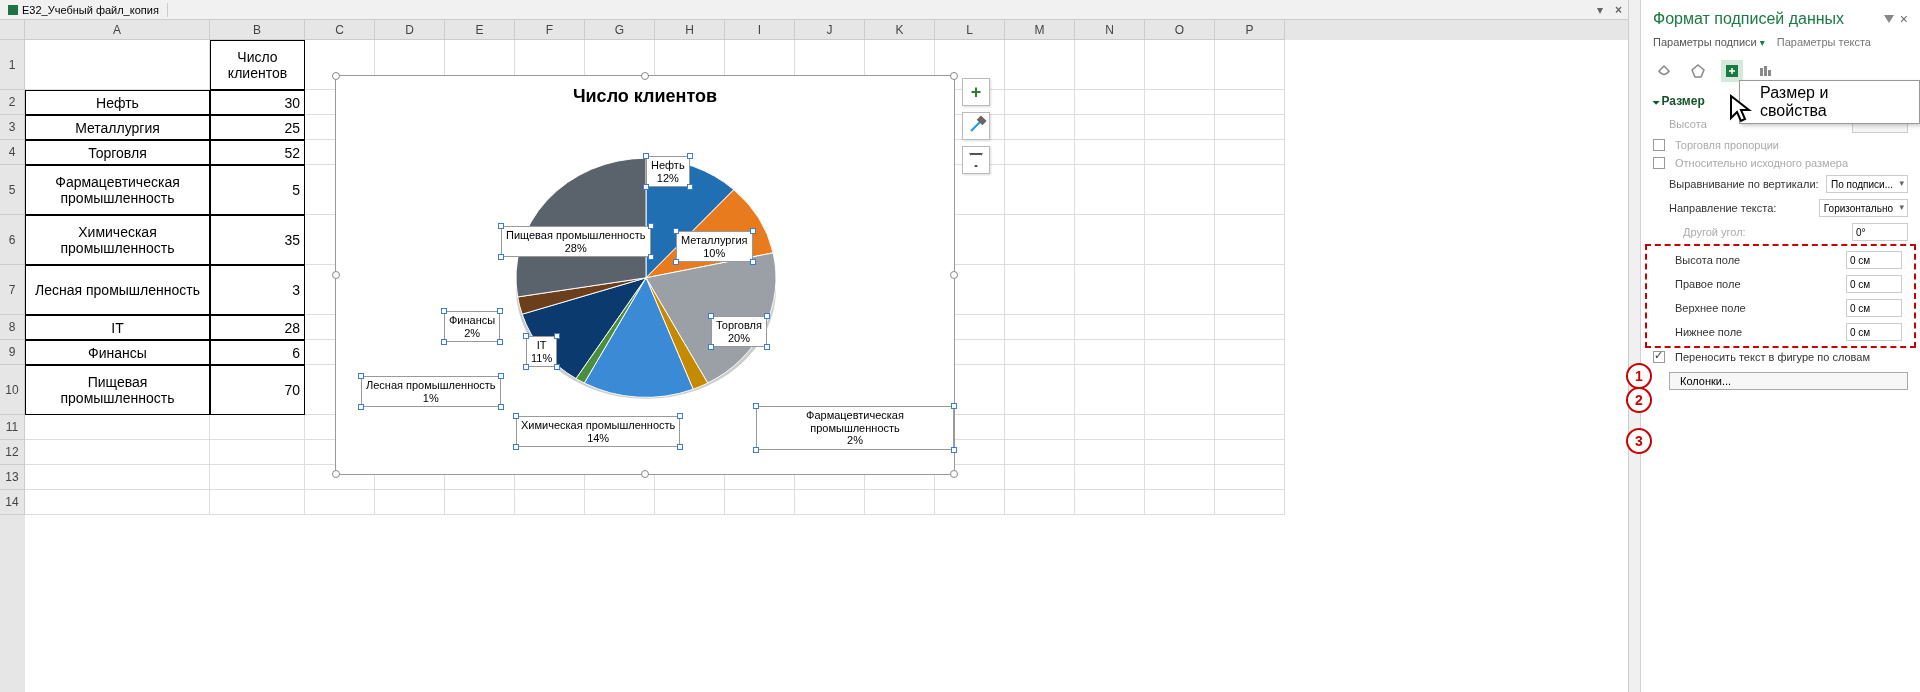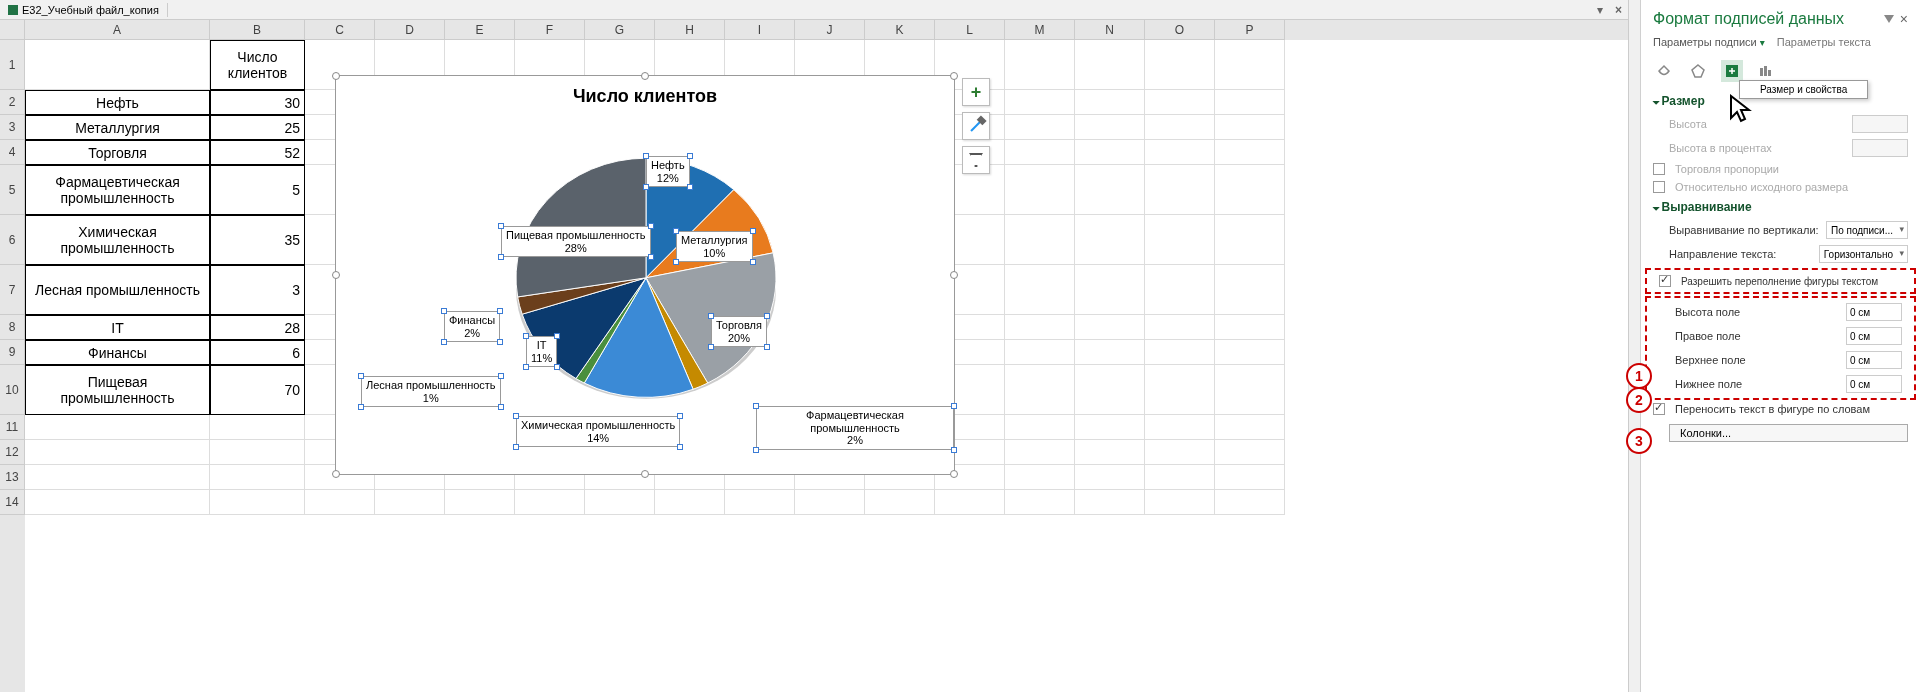--- a/index.html
+++ b/index.html
@@ -43,21 +43,21 @@
 
 .side-panel { width: 280px; border-left: 1px solid #d0d0d0; background: #fff; display: flex; flex-direction: column; font-size: 12px; padding-bottom: 8px; position: relative; }
 .sp-header { padding: 10px 12px 6px; font-size: 16px; color: #1a7a3f; border-bottom: 0; display: flex; align-items: center; justify-content: space-between; }
 .sp-close { font-size: 14px; color: #666; cursor: pointer; }
 .sp-tabs { padding: 2px 12px 6px; color: #777; font-size: 11px; display: flex; gap: 12px; align-items: center; }
 .sp-tabs .active { color: #555; }
 .sp-tabs .dd { color: #1a7a3f; font-size: 10px; }
 .sp-icon-row { padding: 6px 12px 8px; display: flex; gap: 12px; align-items: center; position: relative; }
 .sp-icon { width: 22px; height: 22px; display: flex; align-items: center; justify-content: center; cursor: pointer; }
 .sp-icon.active { background: #d4e8dc; }
-.tooltip { position: absolute; border: 1px solid #999; background: #fff; padding: 3px 20px; font-size: 10px; box-shadow: 2px 2px 4px rgba(0,0,0,.2); z-index: 10; }
+.tooltip { position: absolute; border: 1px solid #999; background: #fff; padding: 3px 20px; font-size: 16px; box-shadow: 2px 2px 4px rgba(0,0,0,.2); z-index: 10; }
 .section-header { color: #14532d; font-size: 12px; padding: 4px 12px; font-weight: bold; cursor: pointer; }
 .section-header::before { content: "⏵"; display: inline-block; transform: rotate(90deg); margin-right: 4px; font-size: 9px; }
 .sp-row { display: flex; align-items: center; padding: 3px 12px 3px 28px; gap: 6px; }
 .sp-row label { color: #aaa; flex: 1; font-size: 11px; }
 .sp-row.enabled label { color: #333; }
 .sp-row .inp { width: 56px; height: 18px; border: 1px solid #ccc; background: #fff; font-size: 10px; padding: 0 3px; display: flex; align-items: center; }
 .sp-row .inp.dis { background: #f6f6f6; color: #bbb; }
 .sp-row .cb { width: 12px; height: 12px; border: 1px solid #999; margin-left: -16px; margin-right: 4px; display: inline-block; position: relative; }
 .sp-row .cb.checked::after { content: "✓"; position: absolute; top: -3px; left: 0; font-size: 11px; color: #333; }
 .sp-dropdown { height: 18px; border: 1px solid #ccc; padding: 0 14px 0 4px; font-size: 10px; display: flex; align-items: center; position: relative; min-width: 80px; }
@@ -465,48 +465,41 @@
         <path d="M2 2 L2 24 L8 18 L12 27 L16 25 L12 16 L20 16 Z" fill="#fff" stroke="#000" stroke-width="2"></path>
       </svg>
     </div>
 
     <div class="section-header">Размер</div>
     <div class="sp-row">
         <label>Высота</label>
         <div class="inp dis"></div>
       </div>
     <div class="sp-row">
-        <label>Высота в процентах</label>
-        <div class="inp dis"></div>
-      </div>
-    <div class="sp-row">
         <span class="cb"></span>
         <label>Торговля пропорции</label>
       </div>
     <div class="sp-row">
         <span class="cb"></span>
         <label>Относительно исходного размера</label>
       </div>
 
-    <div class="section-header">Выравнивание</div>
     <div class="sp-row enabled">
         <label>Выравнивание по вертикали:</label>
         <div class="sp-dropdown">По подписи...</div>
       </div>
     <div class="sp-row enabled">
         <label>Направление текста:</label>
         <div class="sp-dropdown">Горизонтально</div>
       </div>
-
-    <div class="check-group">
-      <div class="sp-row enabled">
-          <span class="cb checked"></span>
-          <label style="font-size:10px">Разрешить переполнение фигуры текстом</label>
-        </div>
-    </div>
+    <div class="sp-row">
+        <label style="padding-left:14px">Другой угол:</label>
+        <div class="inp">0°</div>
+      </div>
+
     <div class="margin-group">
       <div class="sp-row enabled">
           <label>Высота поле</label>
           <div class="inp">0 см</div>
         </div>
       <div class="sp-row enabled">
           <label>Правое поле</label>
           <div class="inp">0 см</div>
         </div>
       <div class="sp-row enabled">

